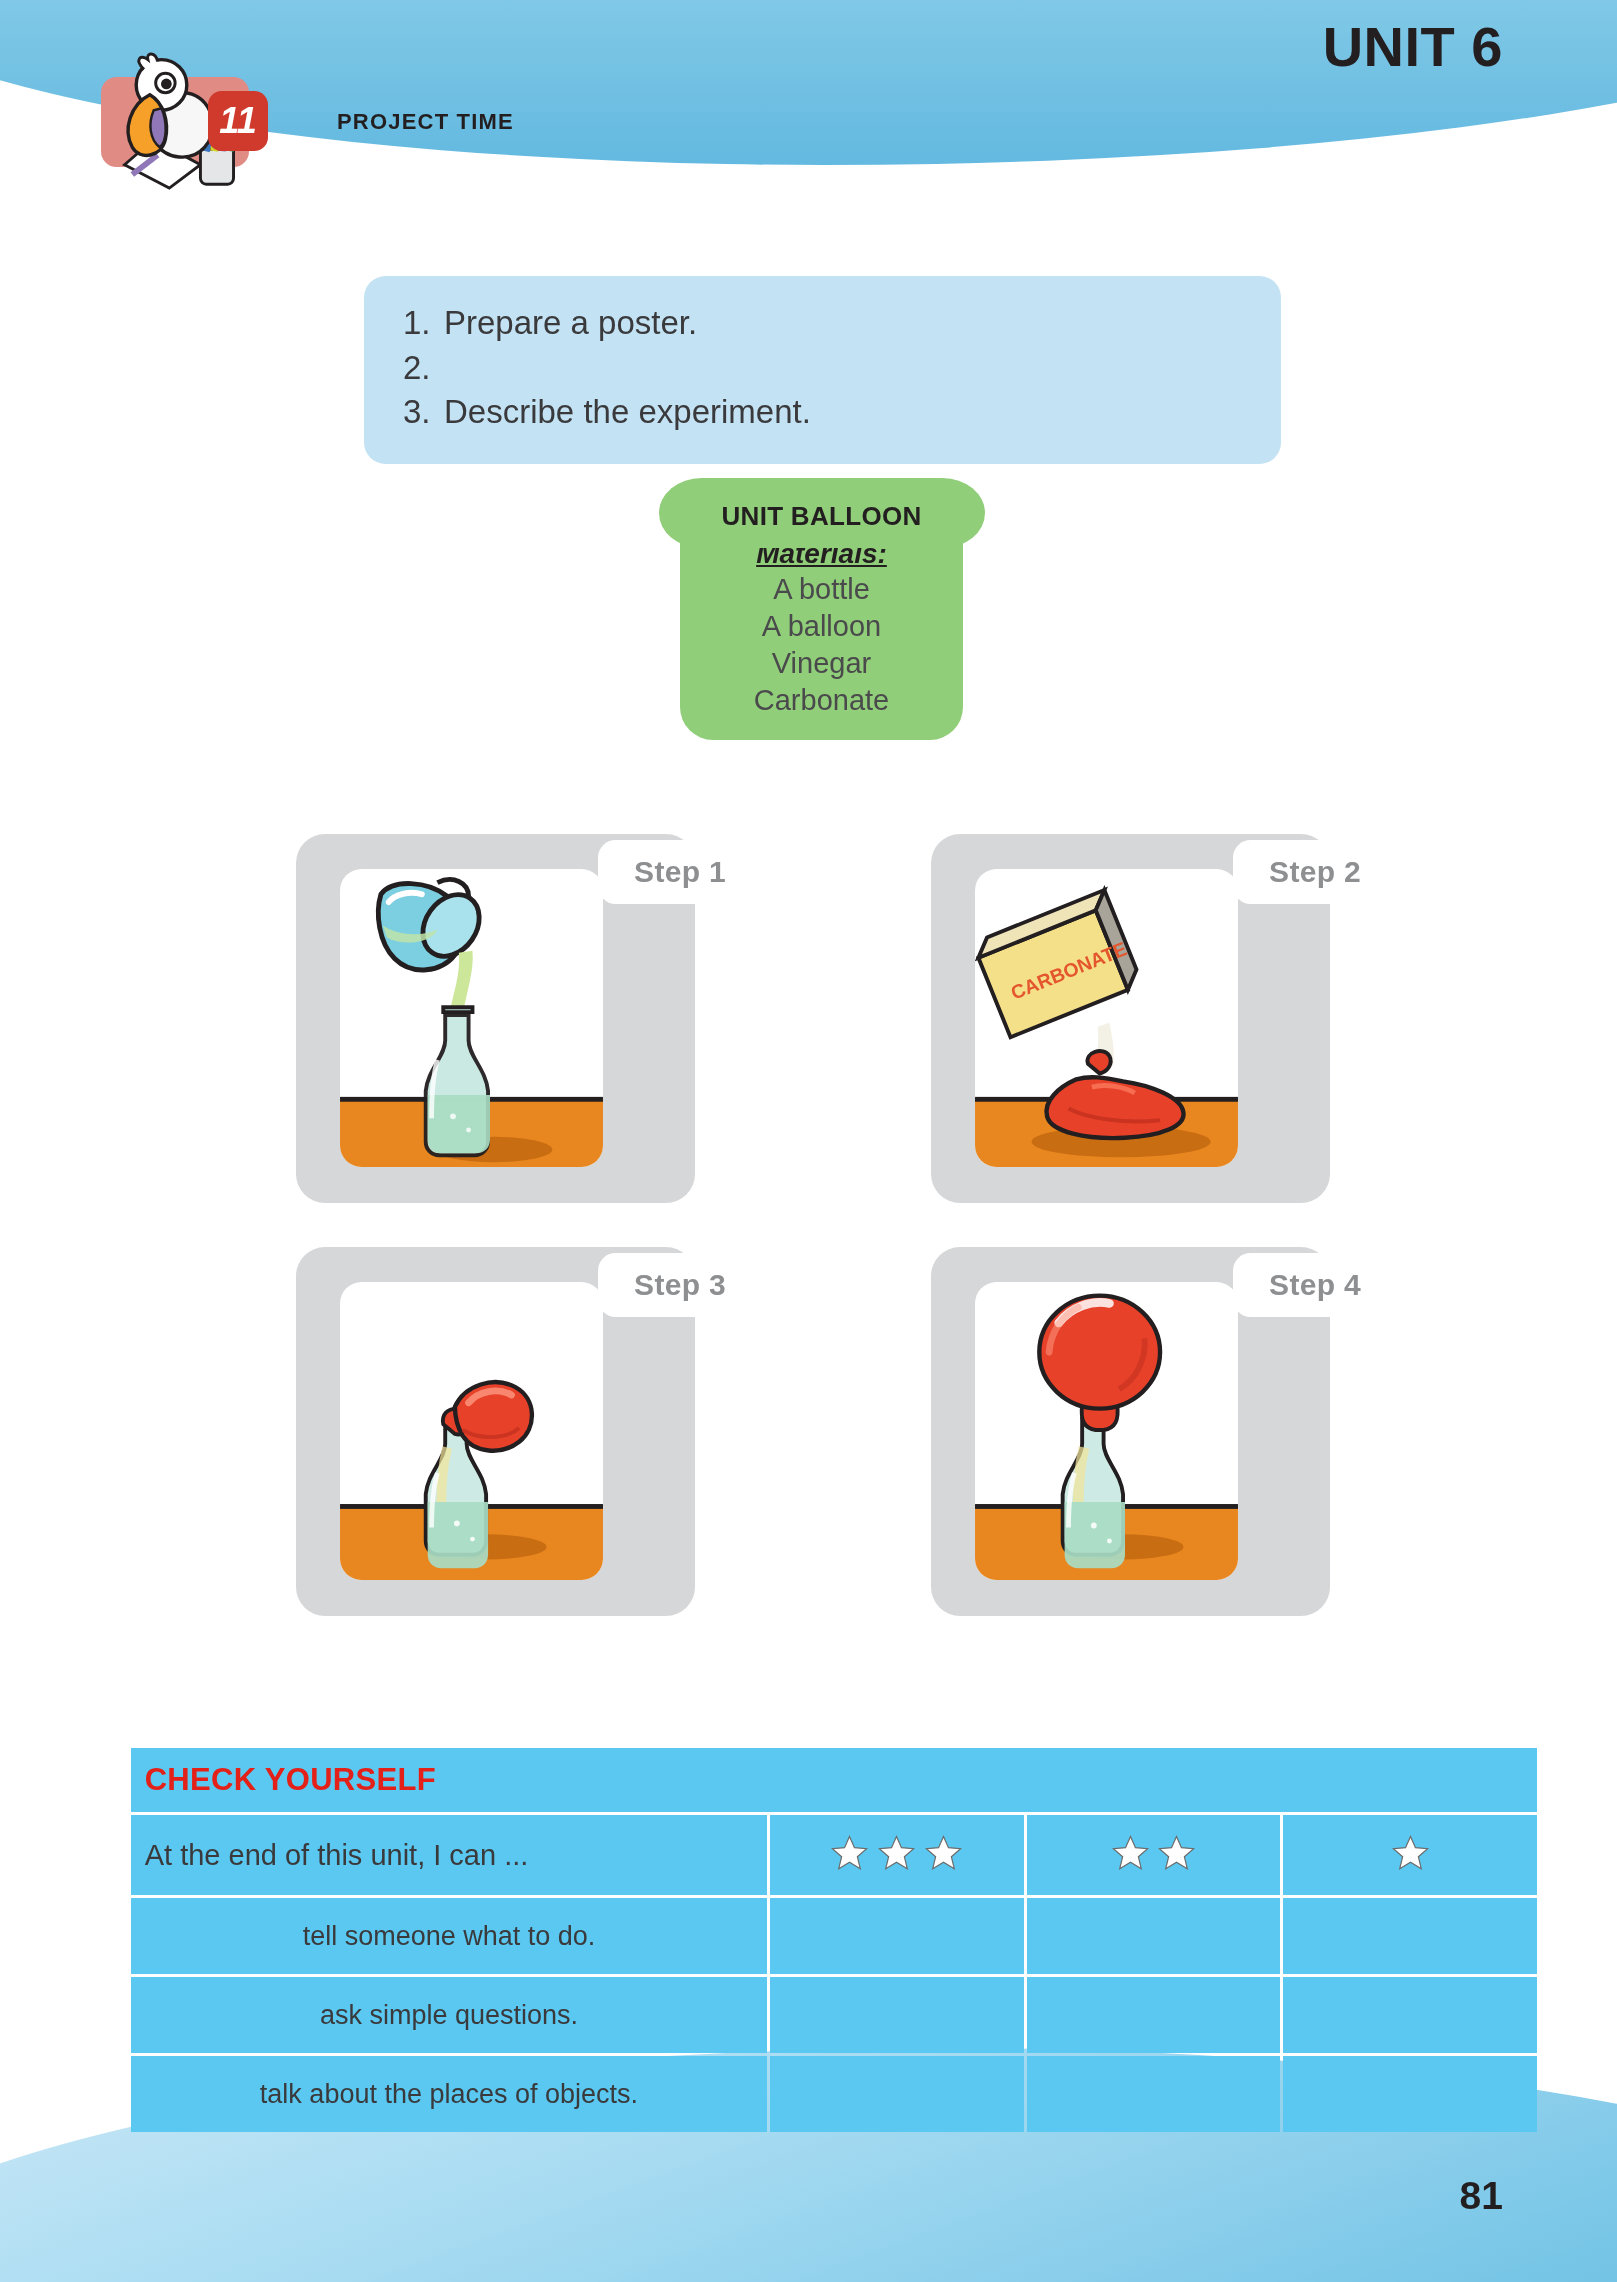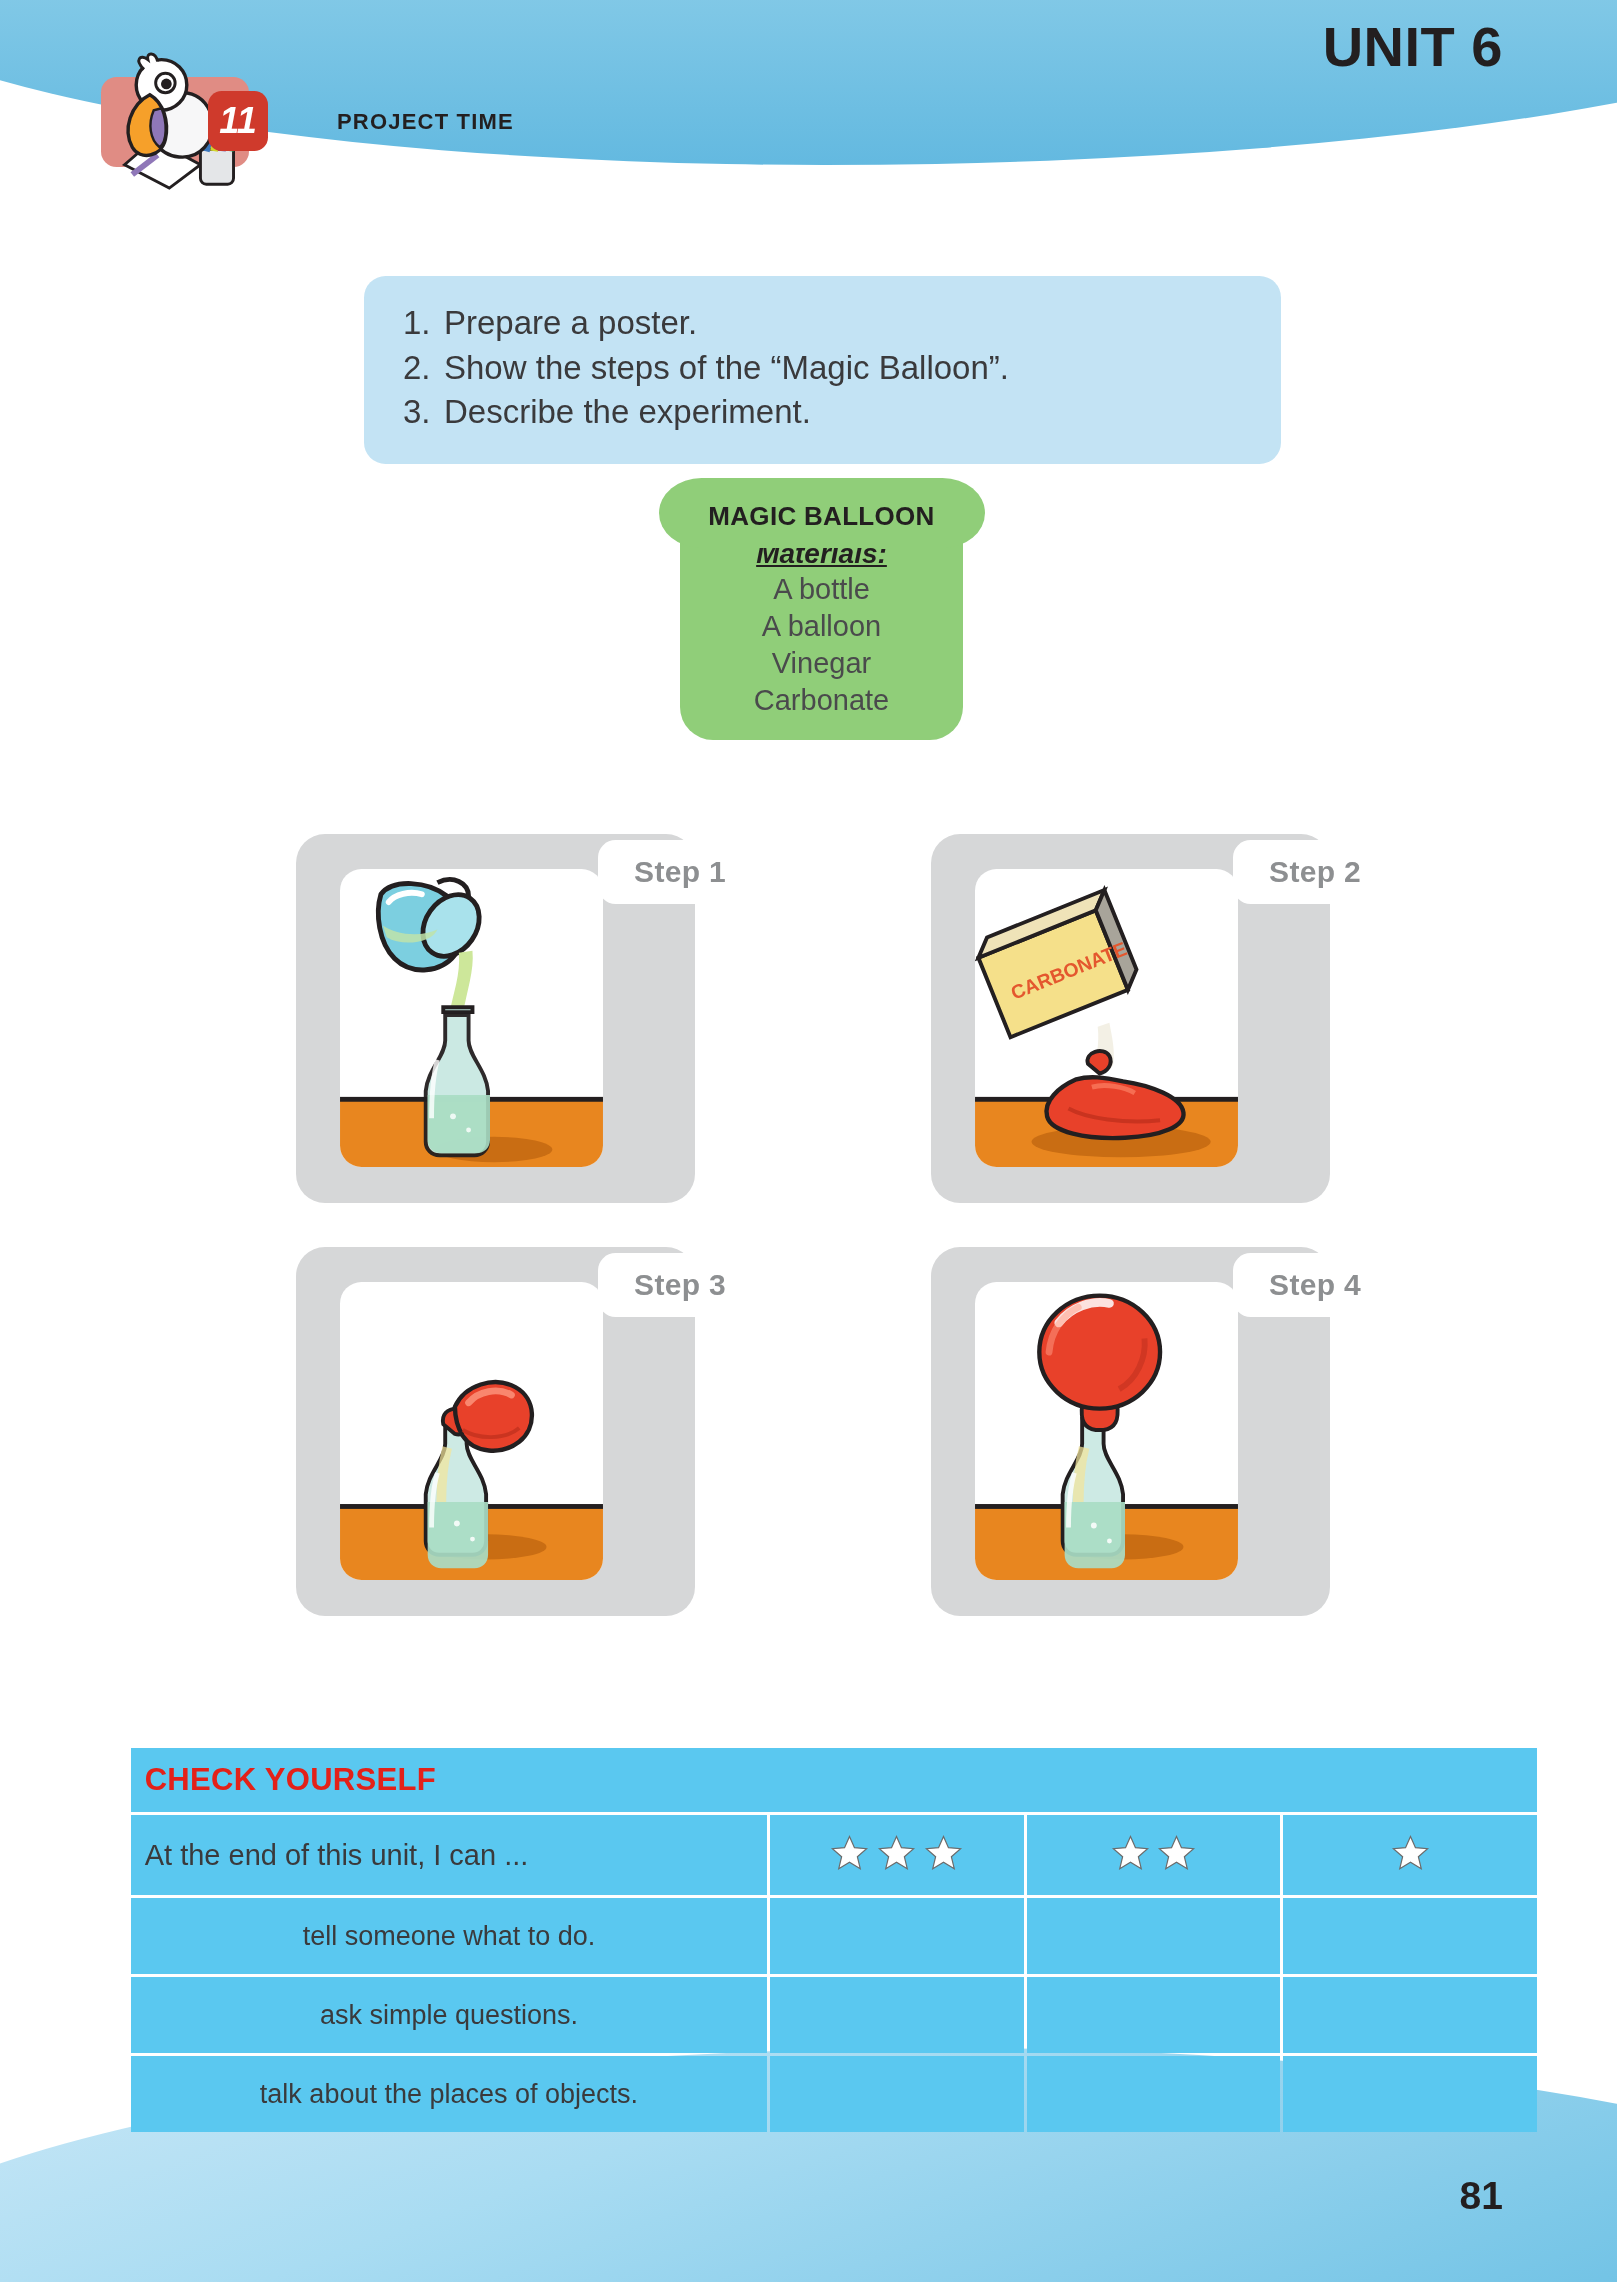--- a/index.html
+++ b/index.html
@@ -324,32 +324,31 @@
 </div>
 
 <div class="instructions">
   <ol>
     <li>
       <span class="num">1.</span>
       <span>Prepare a poster.</span>
     </li>
     <li>
       <span class="num">2.</span>
-      <span>Show the steps of the “Magic Balloon”.</span>
     </li>
     <li>
       <span class="num">3.</span>
       <span>Describe the experiment.</span>
     </li>
   </ol>
 </div>
 
 <div class="materials-card">
   <div class="materials-top">
-    <div class="materials-title">MAGIC BALLOON</div>
+    <div class="materials-title">UNIT BALLOON</div>
   </div>
   <div class="materials-body">
     <div class="materials-sub">Materials:</div>
     <div class="materials-item">A bottle</div>
     <div class="materials-item">A balloon</div>
     <div class="materials-item">Vinegar</div>
     <div class="materials-item">Carbonate</div>
   </div>
 </div>
 

